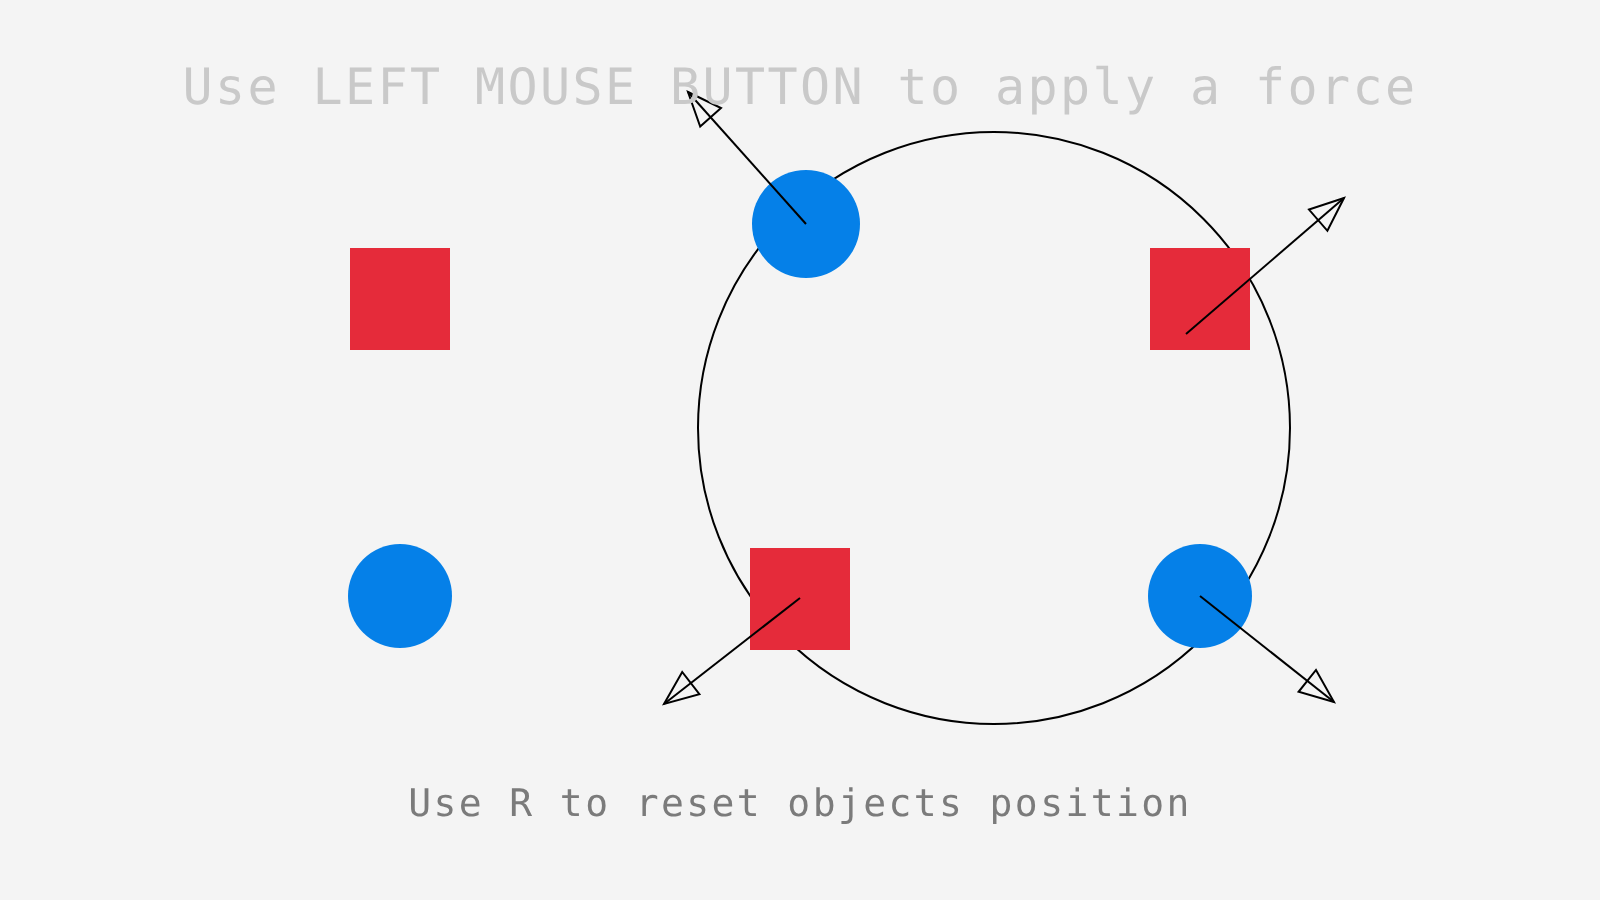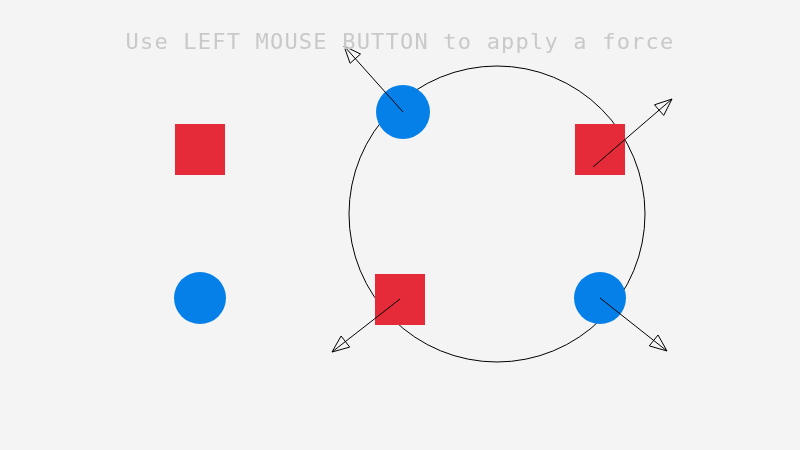--- a/index.html
+++ b/index.html
@@ -29,21 +29,21 @@
     position: absolute;
     left: 0;
     width: 800px;
     text-align: center;
     letter-spacing: 1.2px;
     white-space: pre;
     pointer-events: none;
   }
   #hint-top {
     top: 29px;
-    font-size: 22px;
+    font-size: 25px;
     color: #c9c9c9;
   }
   #hint-bottom {
     top: 391px;
     font-size: 19px;
     color: #7b7b7b;
   }
 </style>
 </head>
 <body>
@@ -83,14 +83,15 @@
       </g>
       <g>
         <line class="force-line" x1="600" y1="298" x2="667" y2="351" stroke="#000000" stroke-width="1"></line>
         <polygon class="force-head" points="667.0,351.0 649.3,345.9 658.0,335.0" fill="none" stroke="#000000" stroke-width="1"></polygon>
       </g>
     </g>
   </svg>
 
   <div class="hint" id="hint-top" style="color: rgb(201, 201, 201);">Use LEFT MOUSE BUTTON to apply a force</div>
 
+  <div class="hint" id="hint-bottom" style="color: rgb(123, 123, 123);">Use R to reset objects position</div>
 
 </div>
 
 </body></html>

